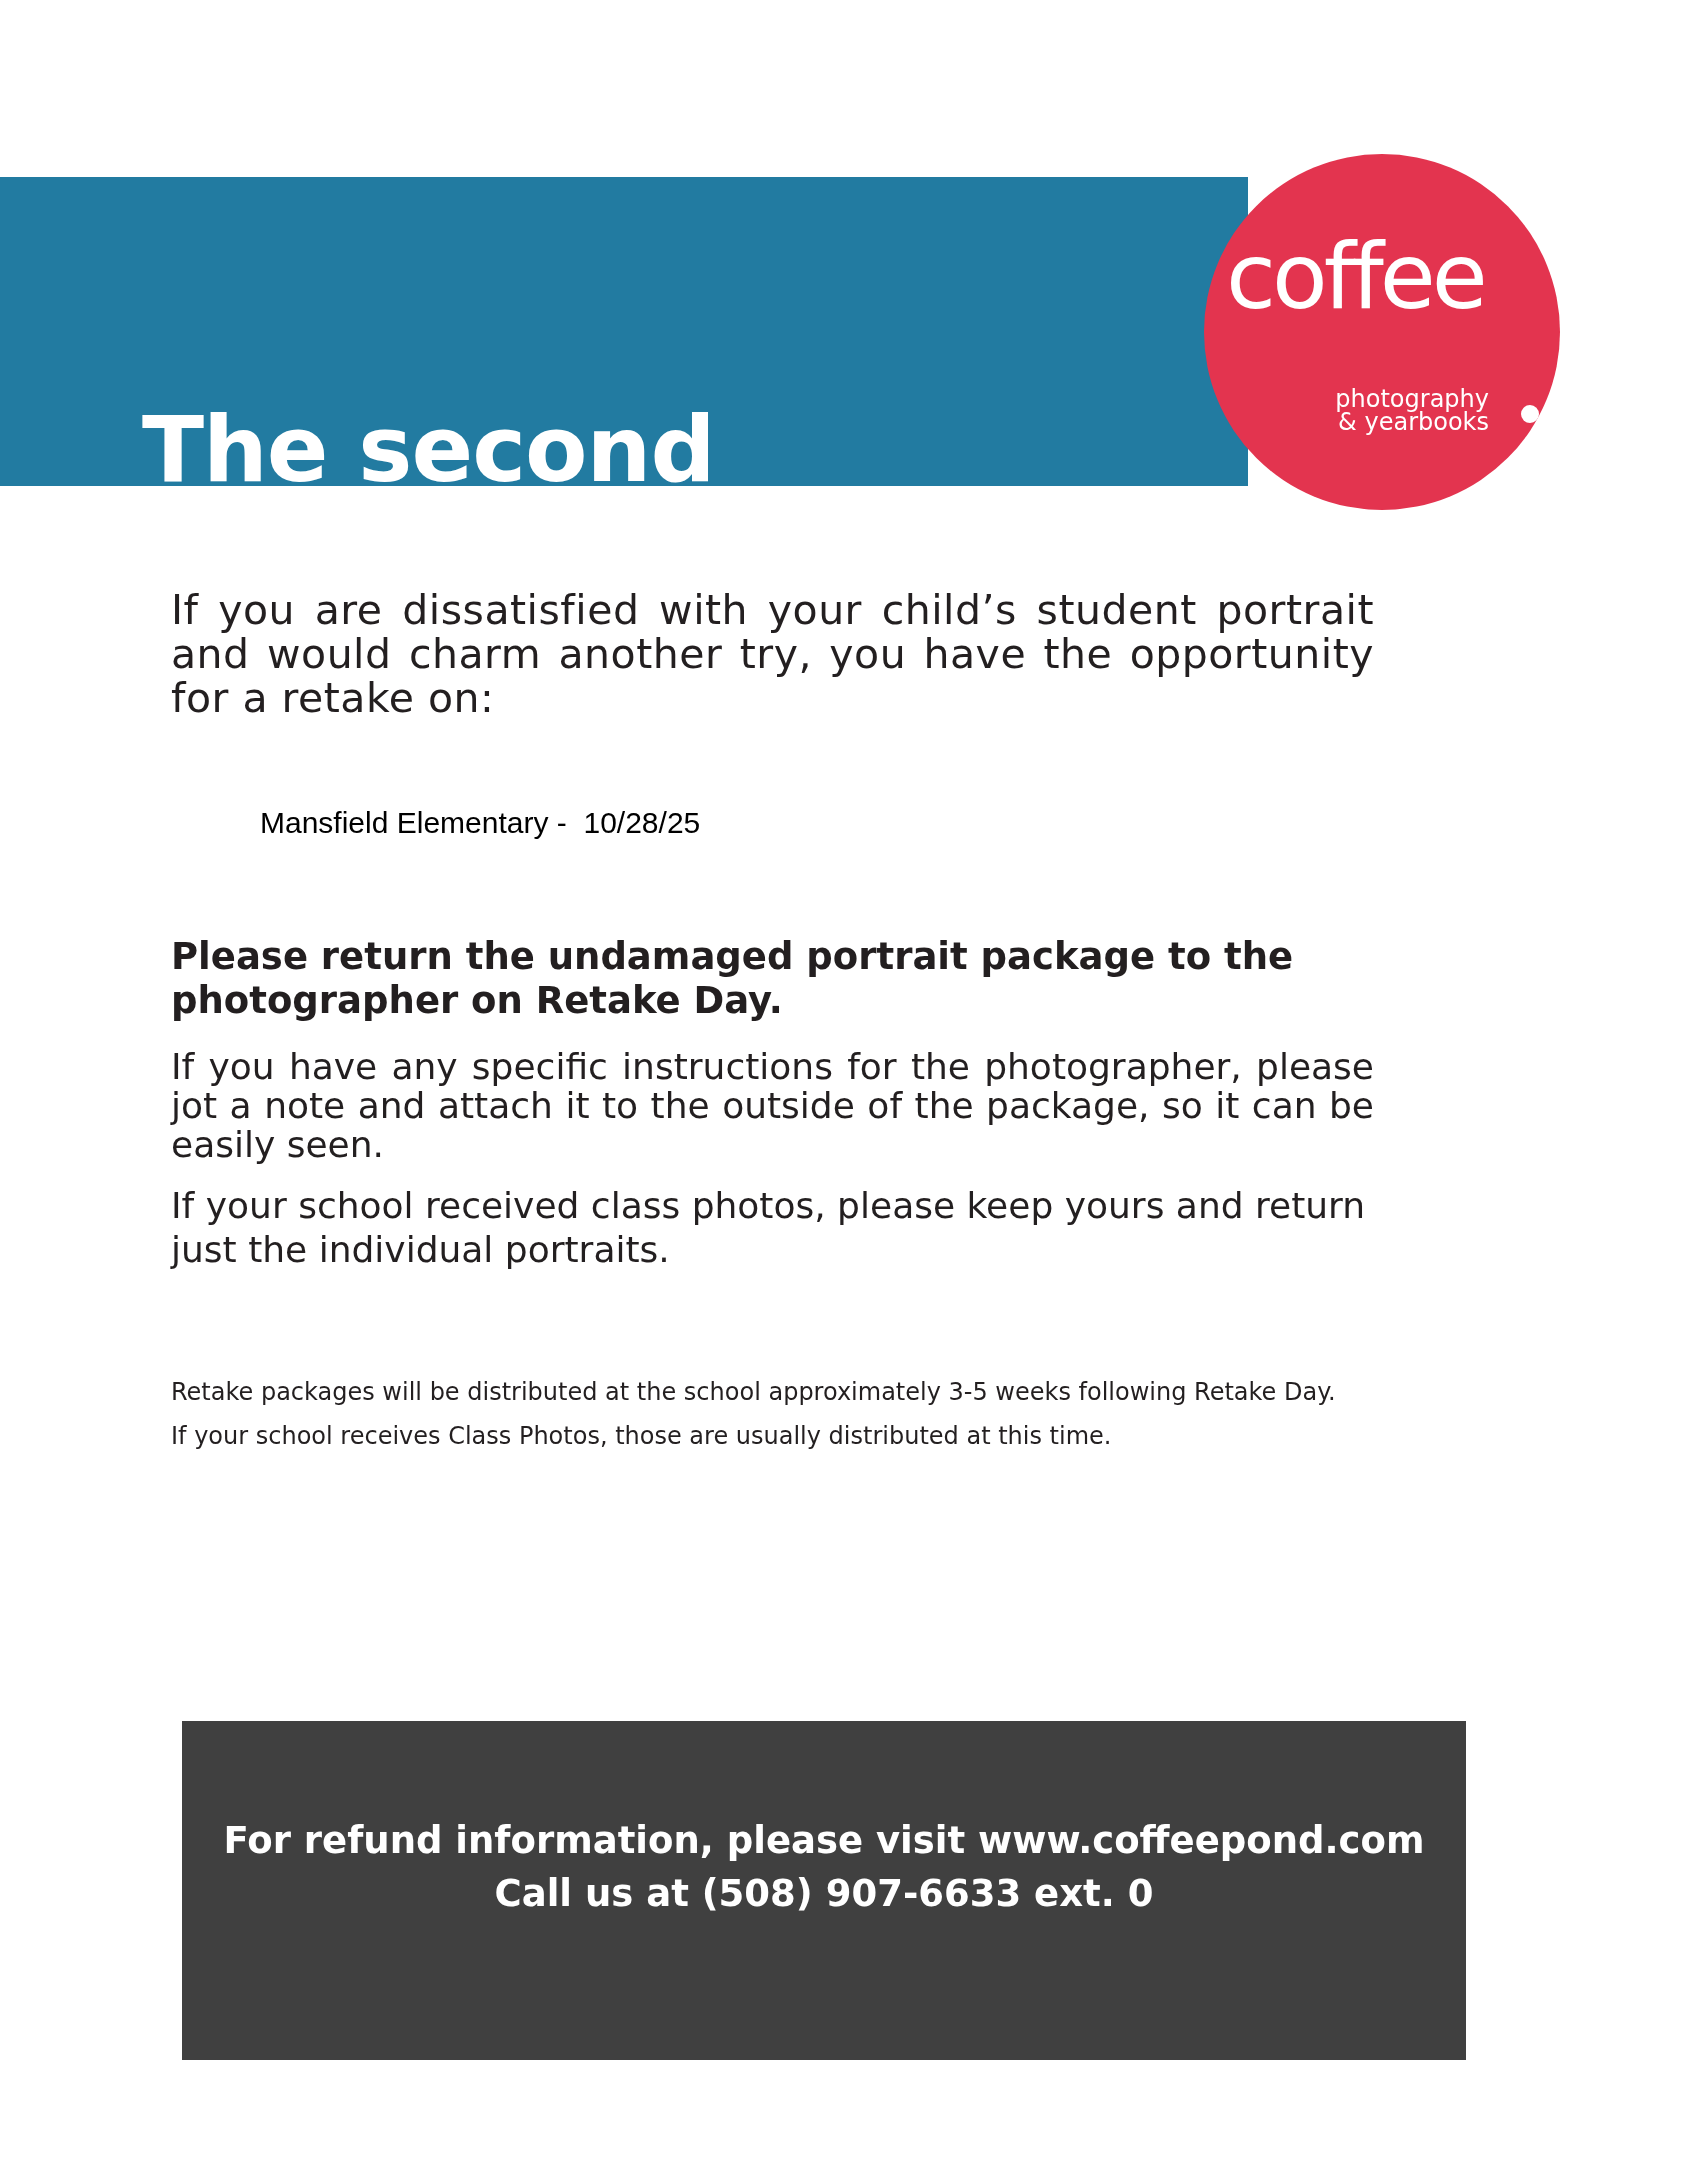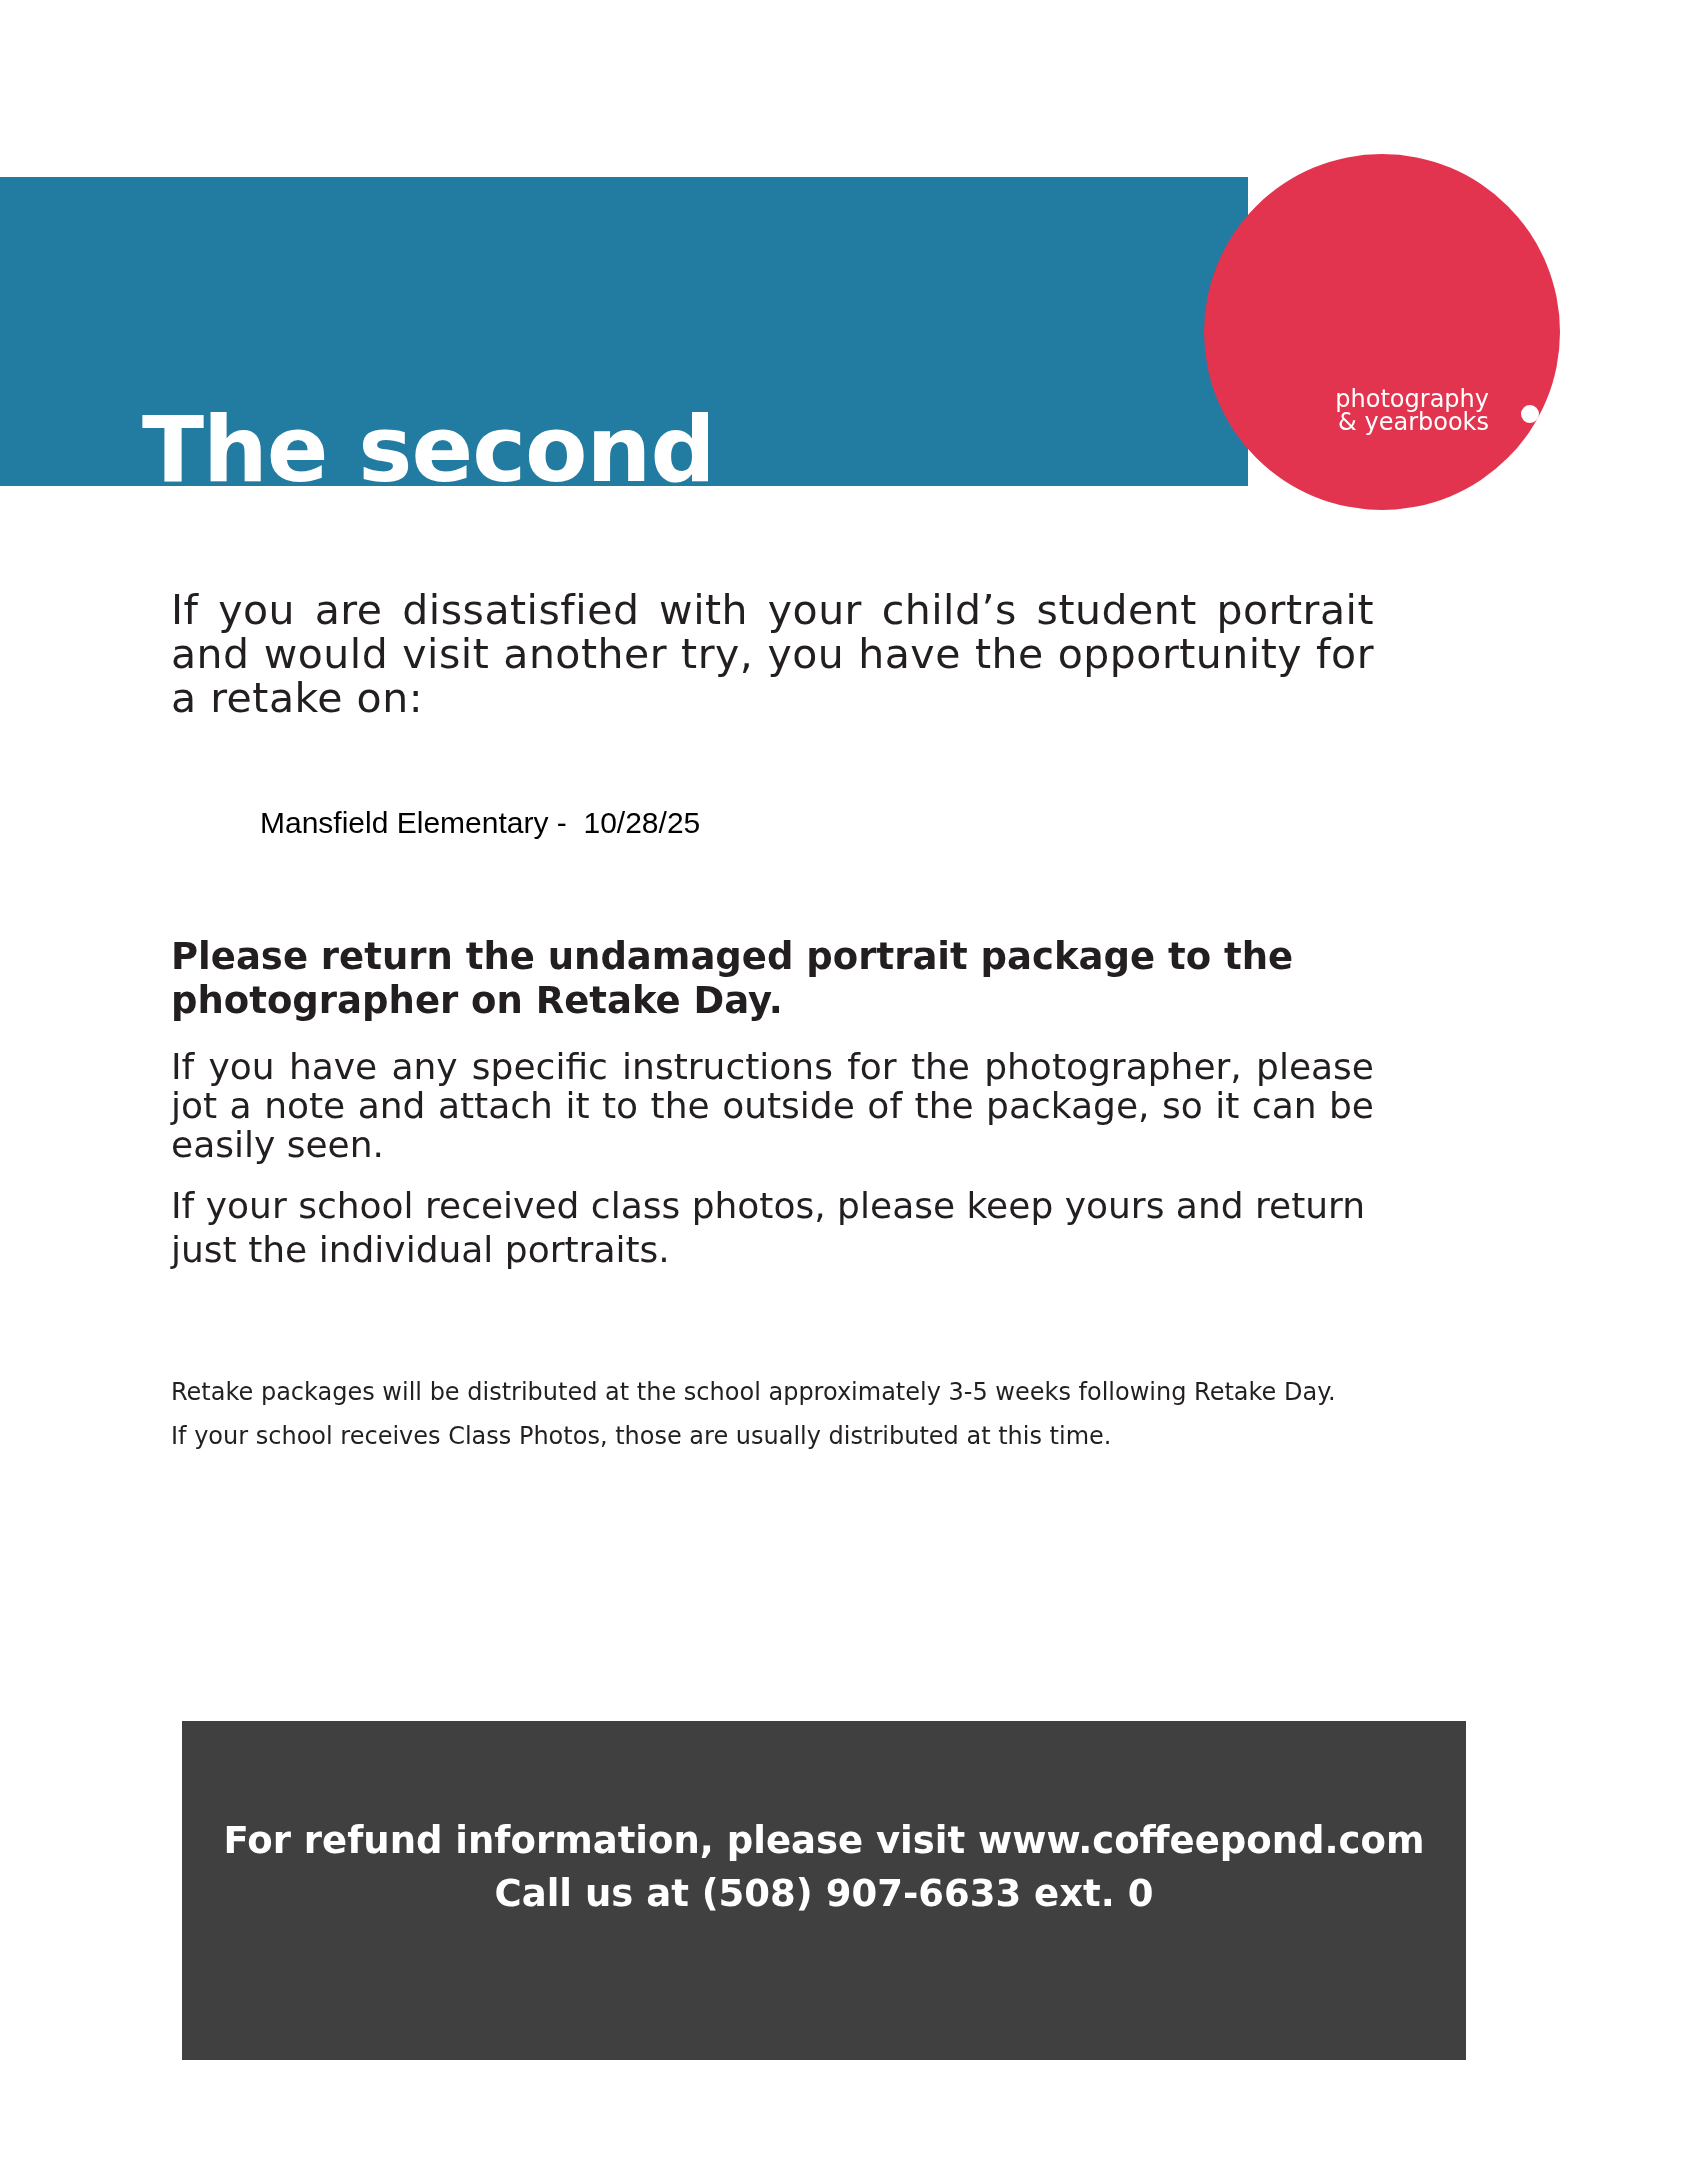--- a/index.html
+++ b/index.html
@@ -155,26 +155,27 @@
 <body>
 
 <div class="banner">
   <h1 class="headline">
     <span>The second</span>
     <span>time’s a charm!</span>
   </h1>
 </div>
 
 <div class="logo">
+  <div class="logo-word logo-coffee">coffee</div>
   <div class="logo-tag logo-tag1">photography</div>
   <div class="logo-tag logo-tag2">&amp; yearbooks</div>
   <div class="logo-dot"></div>
 </div>
 
-<p class="para intro">If you are dissatisfied with your child’s student portrait and would visit another try, you have the opportunity for a retake on:</p>
+<p class="para intro">If you are dissatisfied with your child’s student portrait and would charm another try, you have the opportunity for a retake on:</p>
 
 <div class="school-line"><span>Mansfield Elementary</span><span> -  </span><span>10/28/25</span></div>
 
 <p class="para bold-note">Please return the undamaged portrait package to the photographer on Retake Day.</p>
 
 <p class="para instructions">If you have any specific instructions for the photographer, please jot a note and attach it to the outside of the package, so it can be easily seen.</p>
 
 <p class="para class-photos">If your school received class photos, please keep yours and return just the individual portraits.</p>
 
 <p class="para distribution">Retake packages will be distributed at the school approximately 3-5 weeks following Retake Day. If your school receives Class Photos, those are usually distributed at this time.</p>

